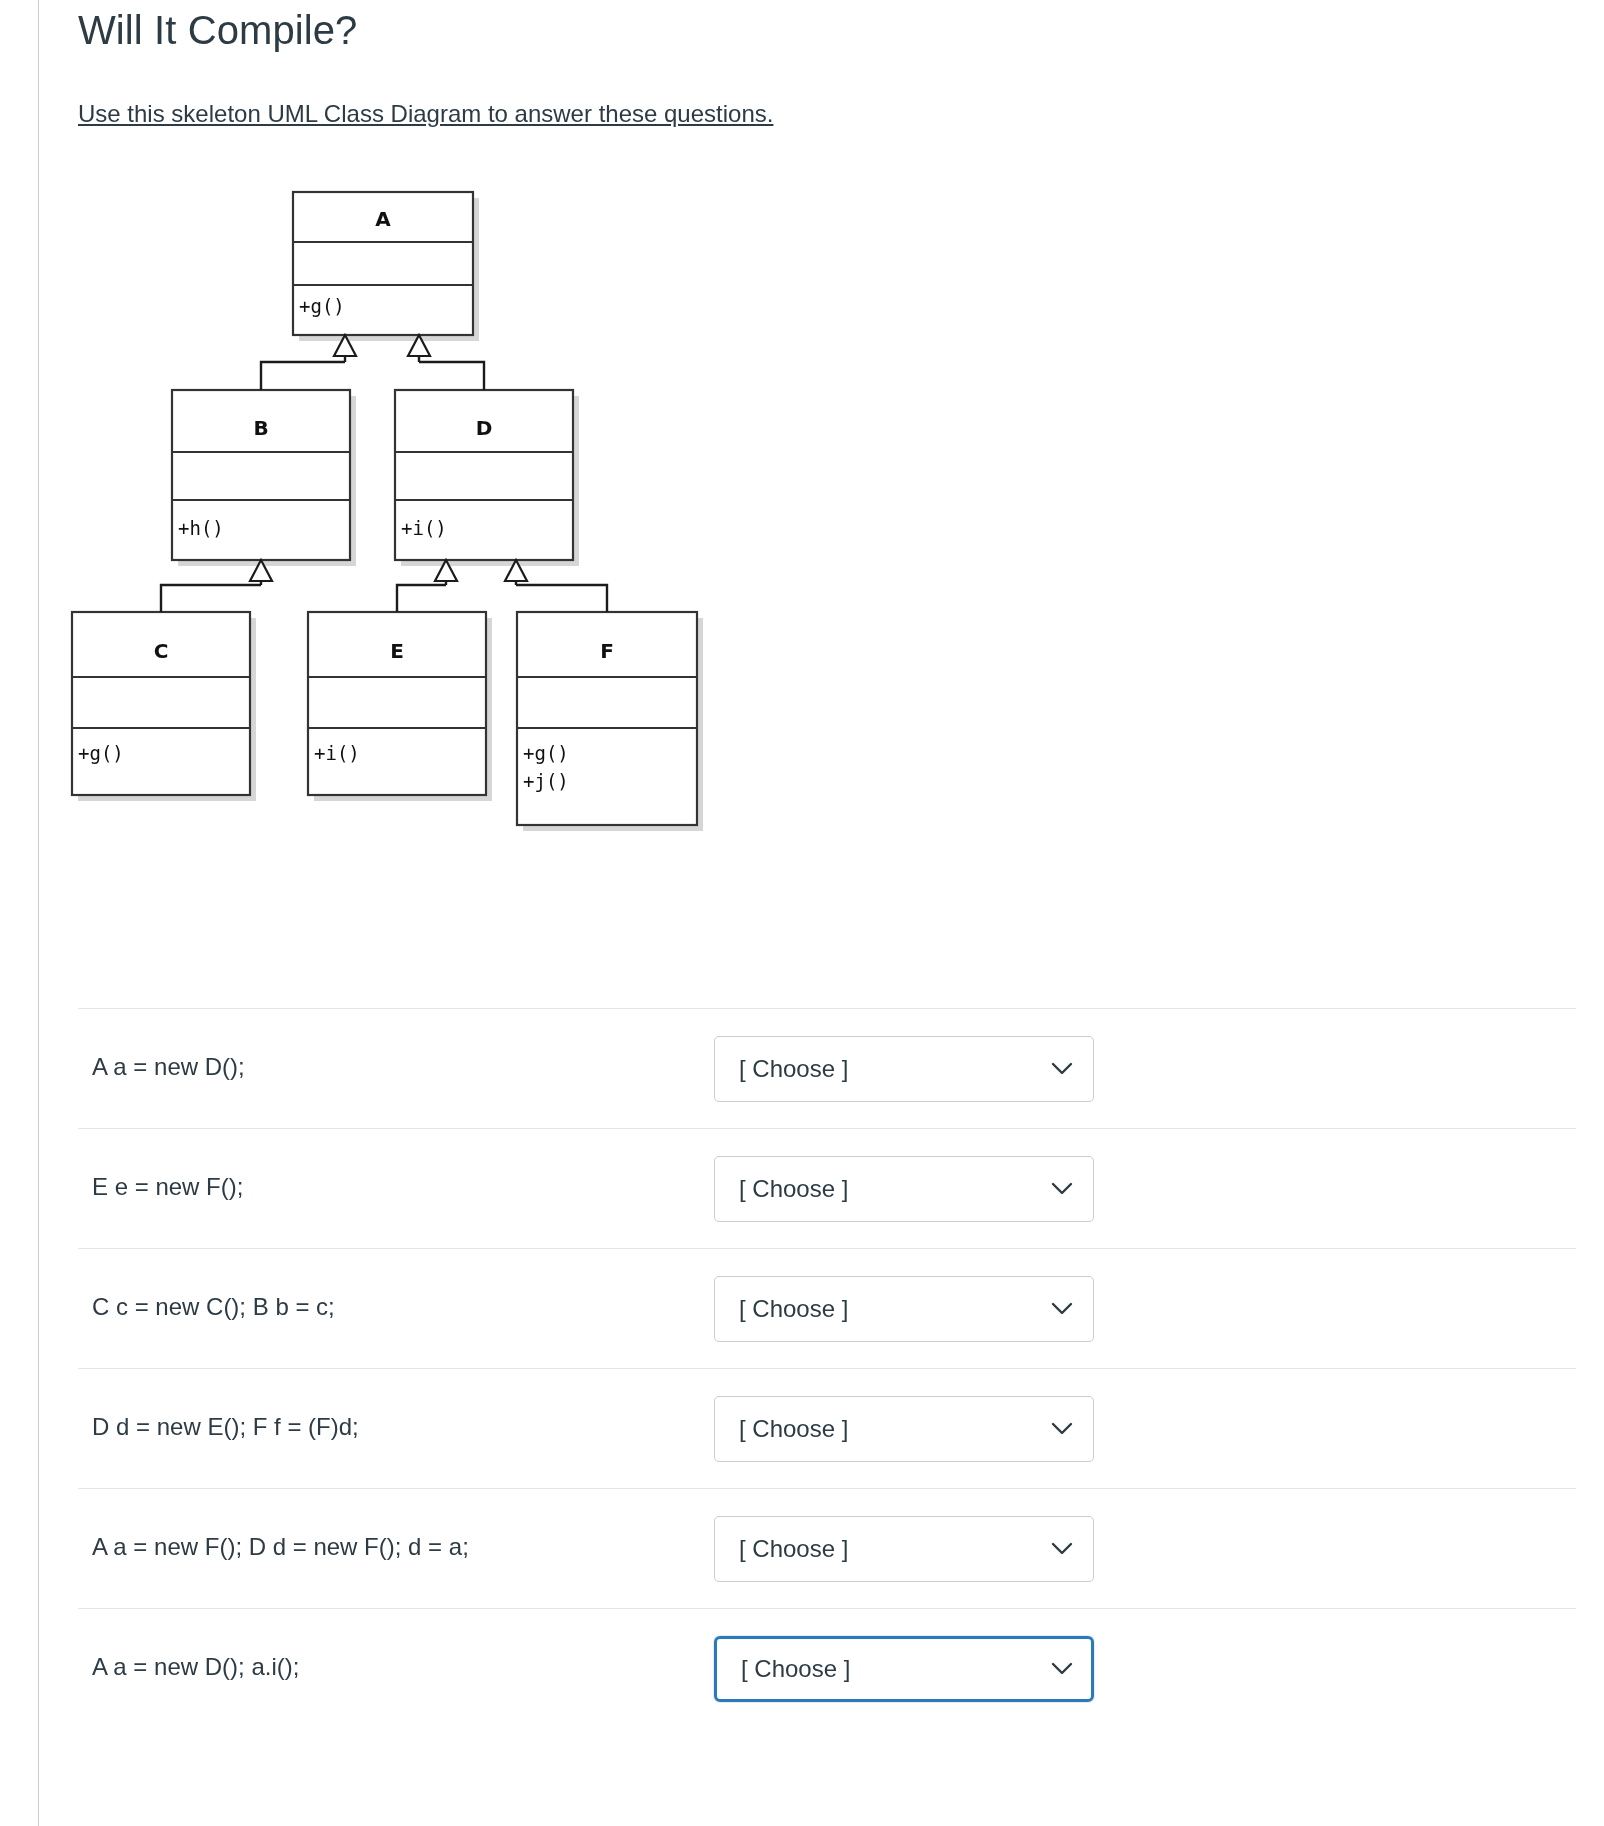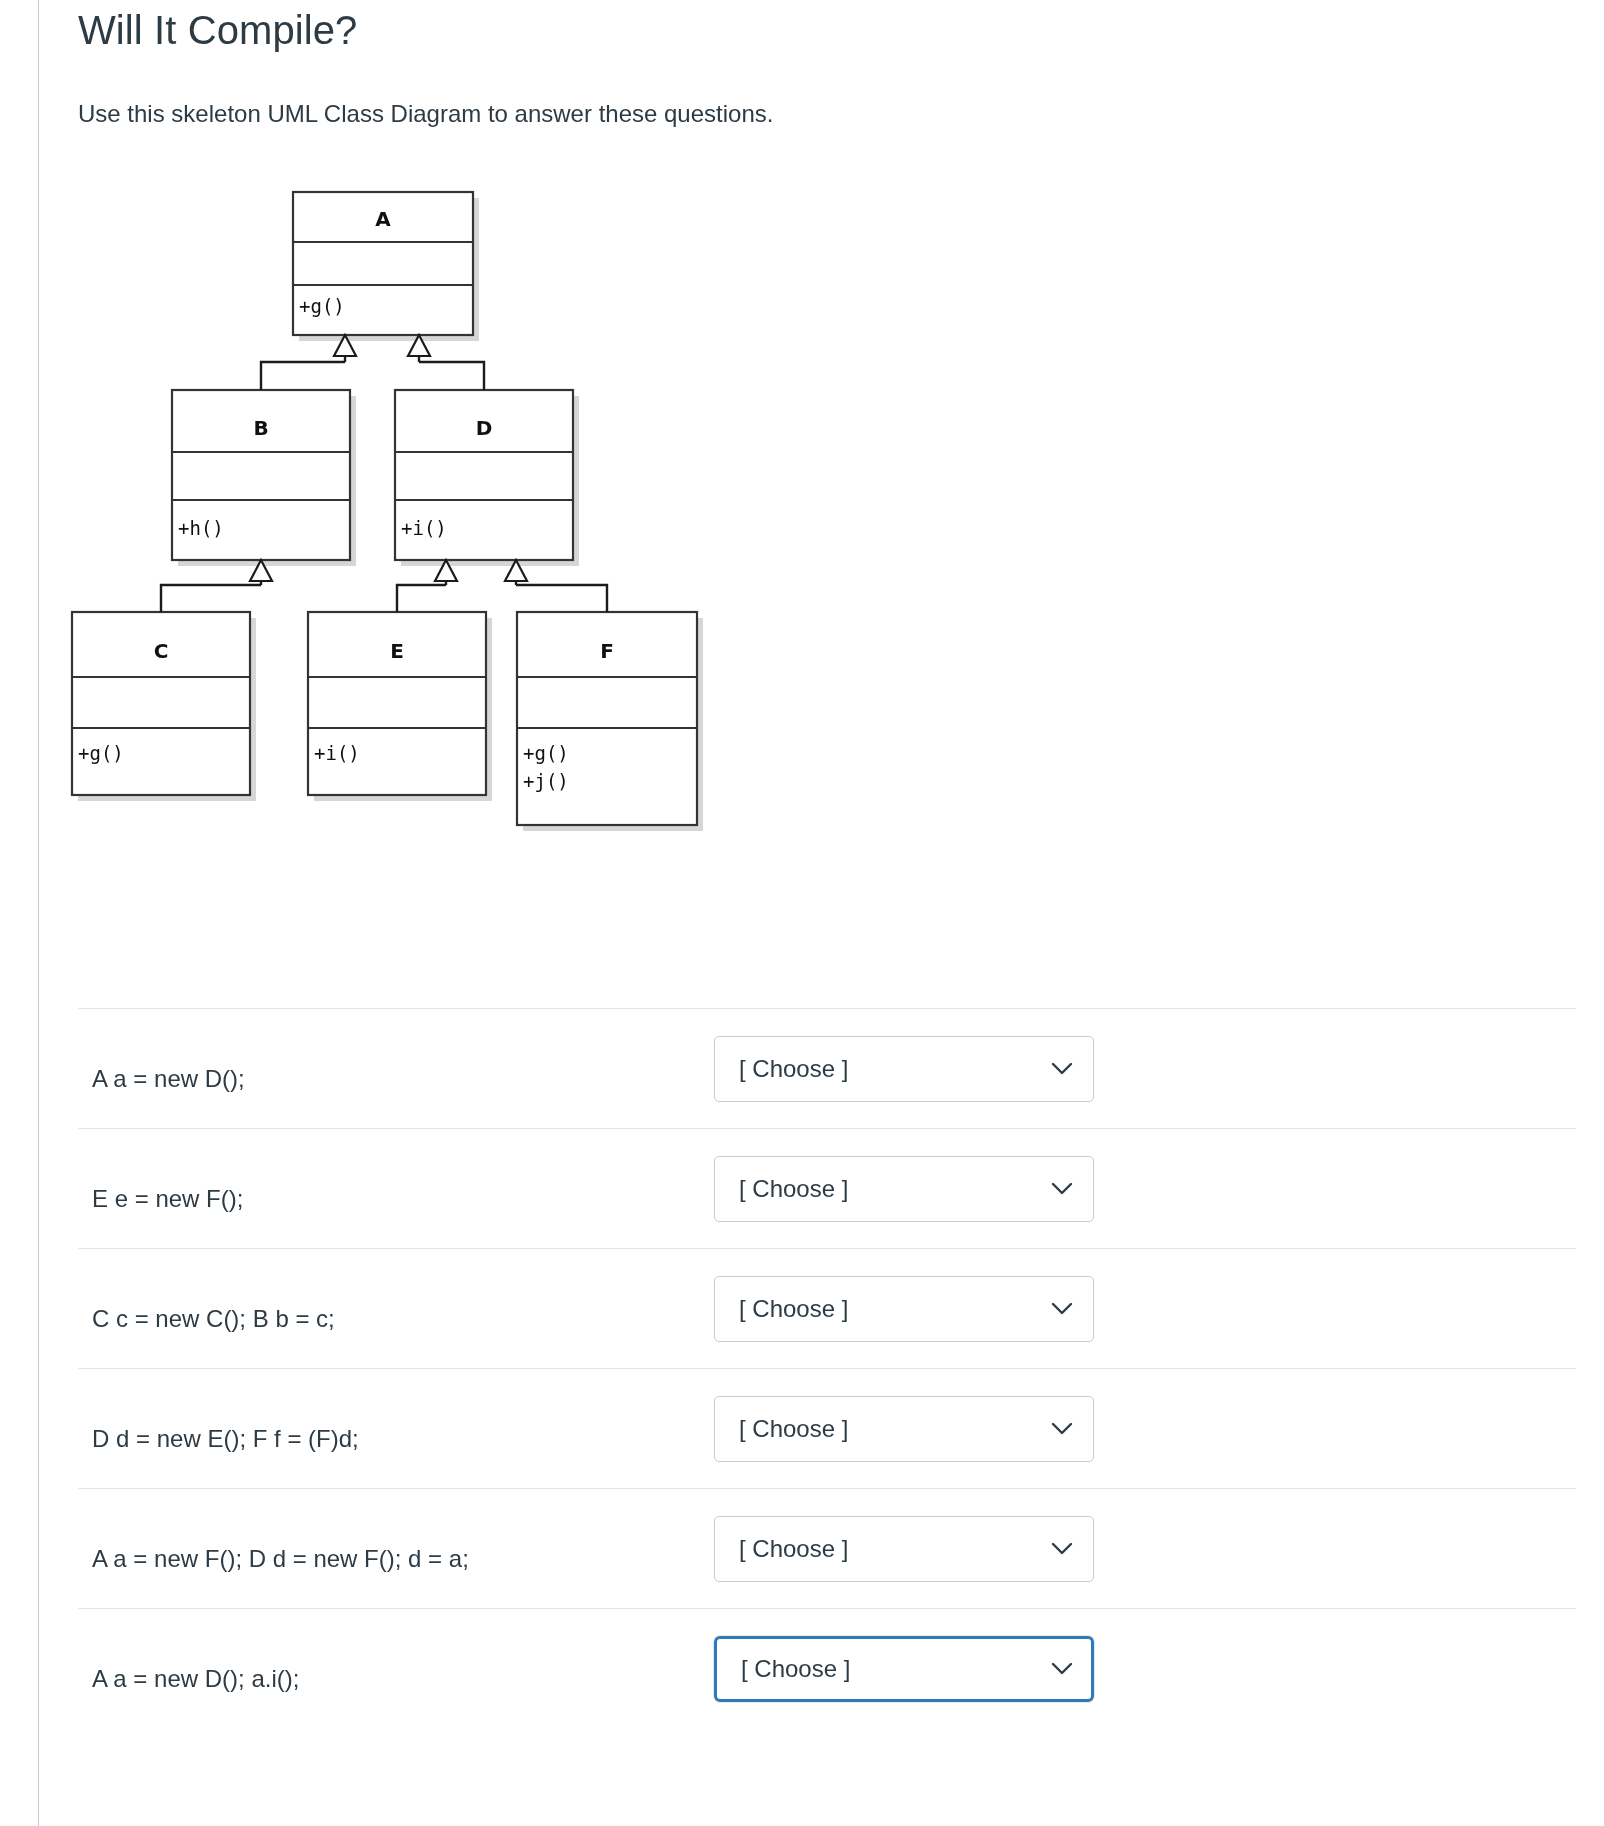--- a/index.html
+++ b/index.html
@@ -39,20 +39,21 @@
     letter-spacing: 0.1px;
     color: #2d3b45;
   }
   .intro {
     position: absolute;
     left: 78px;
     top: 100px;
     font-size: 24px;
     font-weight: 400;
     color: #2d3b45;
+    text-decoration: underline;
   }
 
   
   .uml {
     position: absolute;
     left: 0;
     top: 150px;
     width: 900px;
     height: 700px;
   }
@@ -66,21 +67,21 @@
     width: 1498px;
   }
   .qrow {
     position: relative;
     border-top: 1px solid #e3e5e7;
     height: 119px;
   }
   .qrow .qtext {
     position: absolute;
     left: 14px;
-    top: 56px;
+    top: 44px;
     font-size: 24px;
     color: #2d3b45;
     white-space: nowrap;
   }
   .qrow .dd-wrap {
     position: absolute;
     left: 636px;
     top: 27px;
     width: 388px;
     height: 66px;

